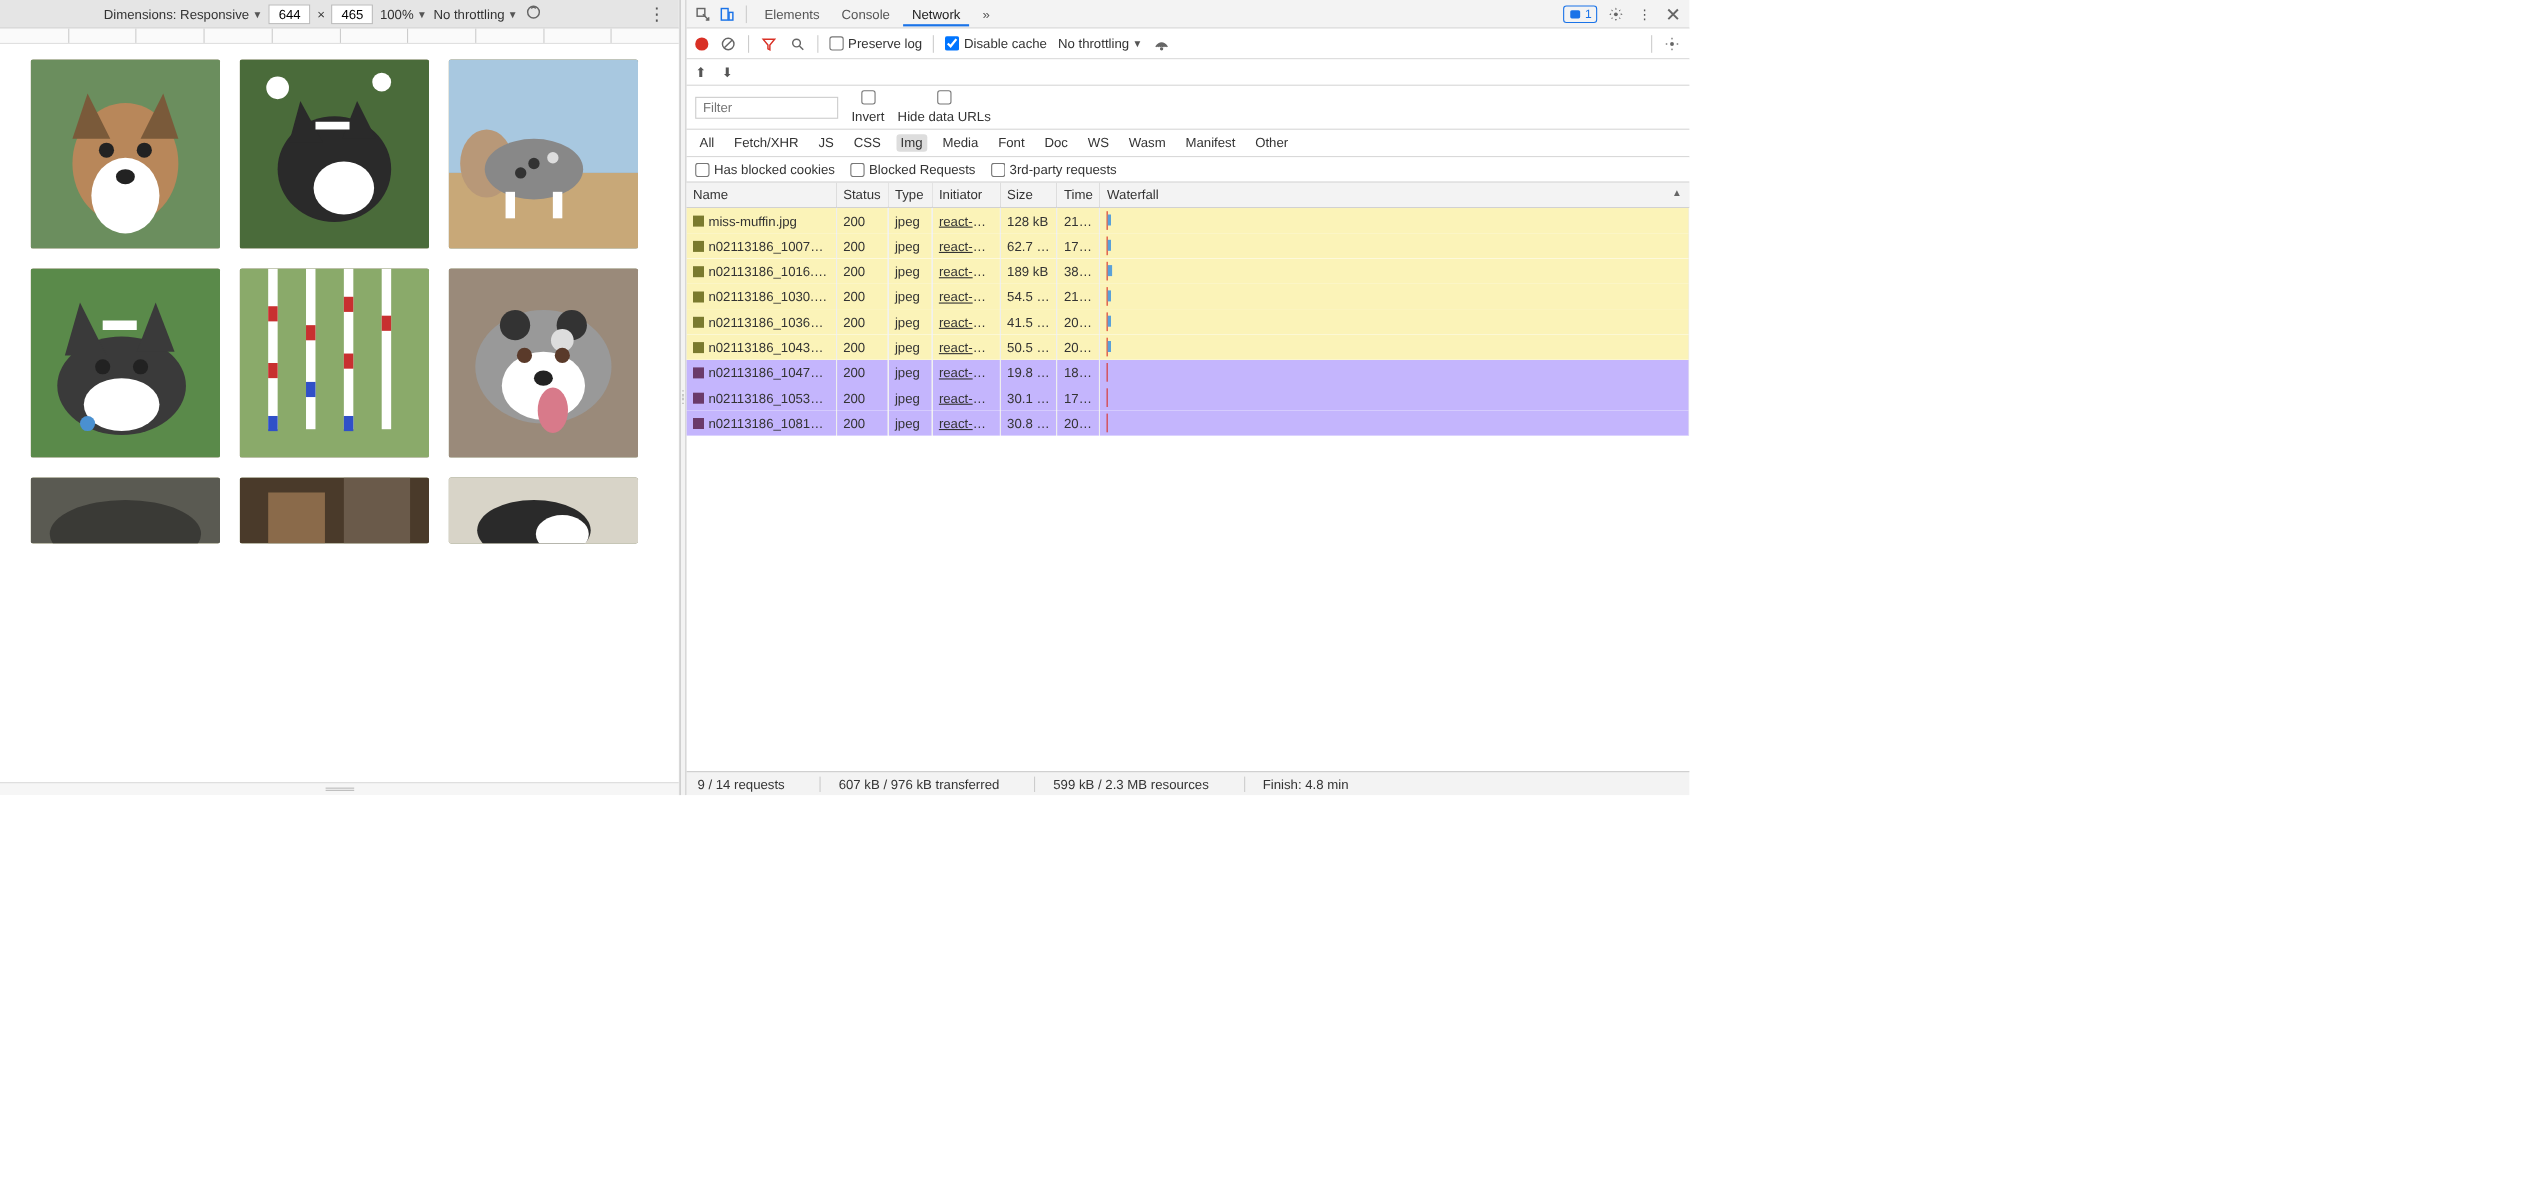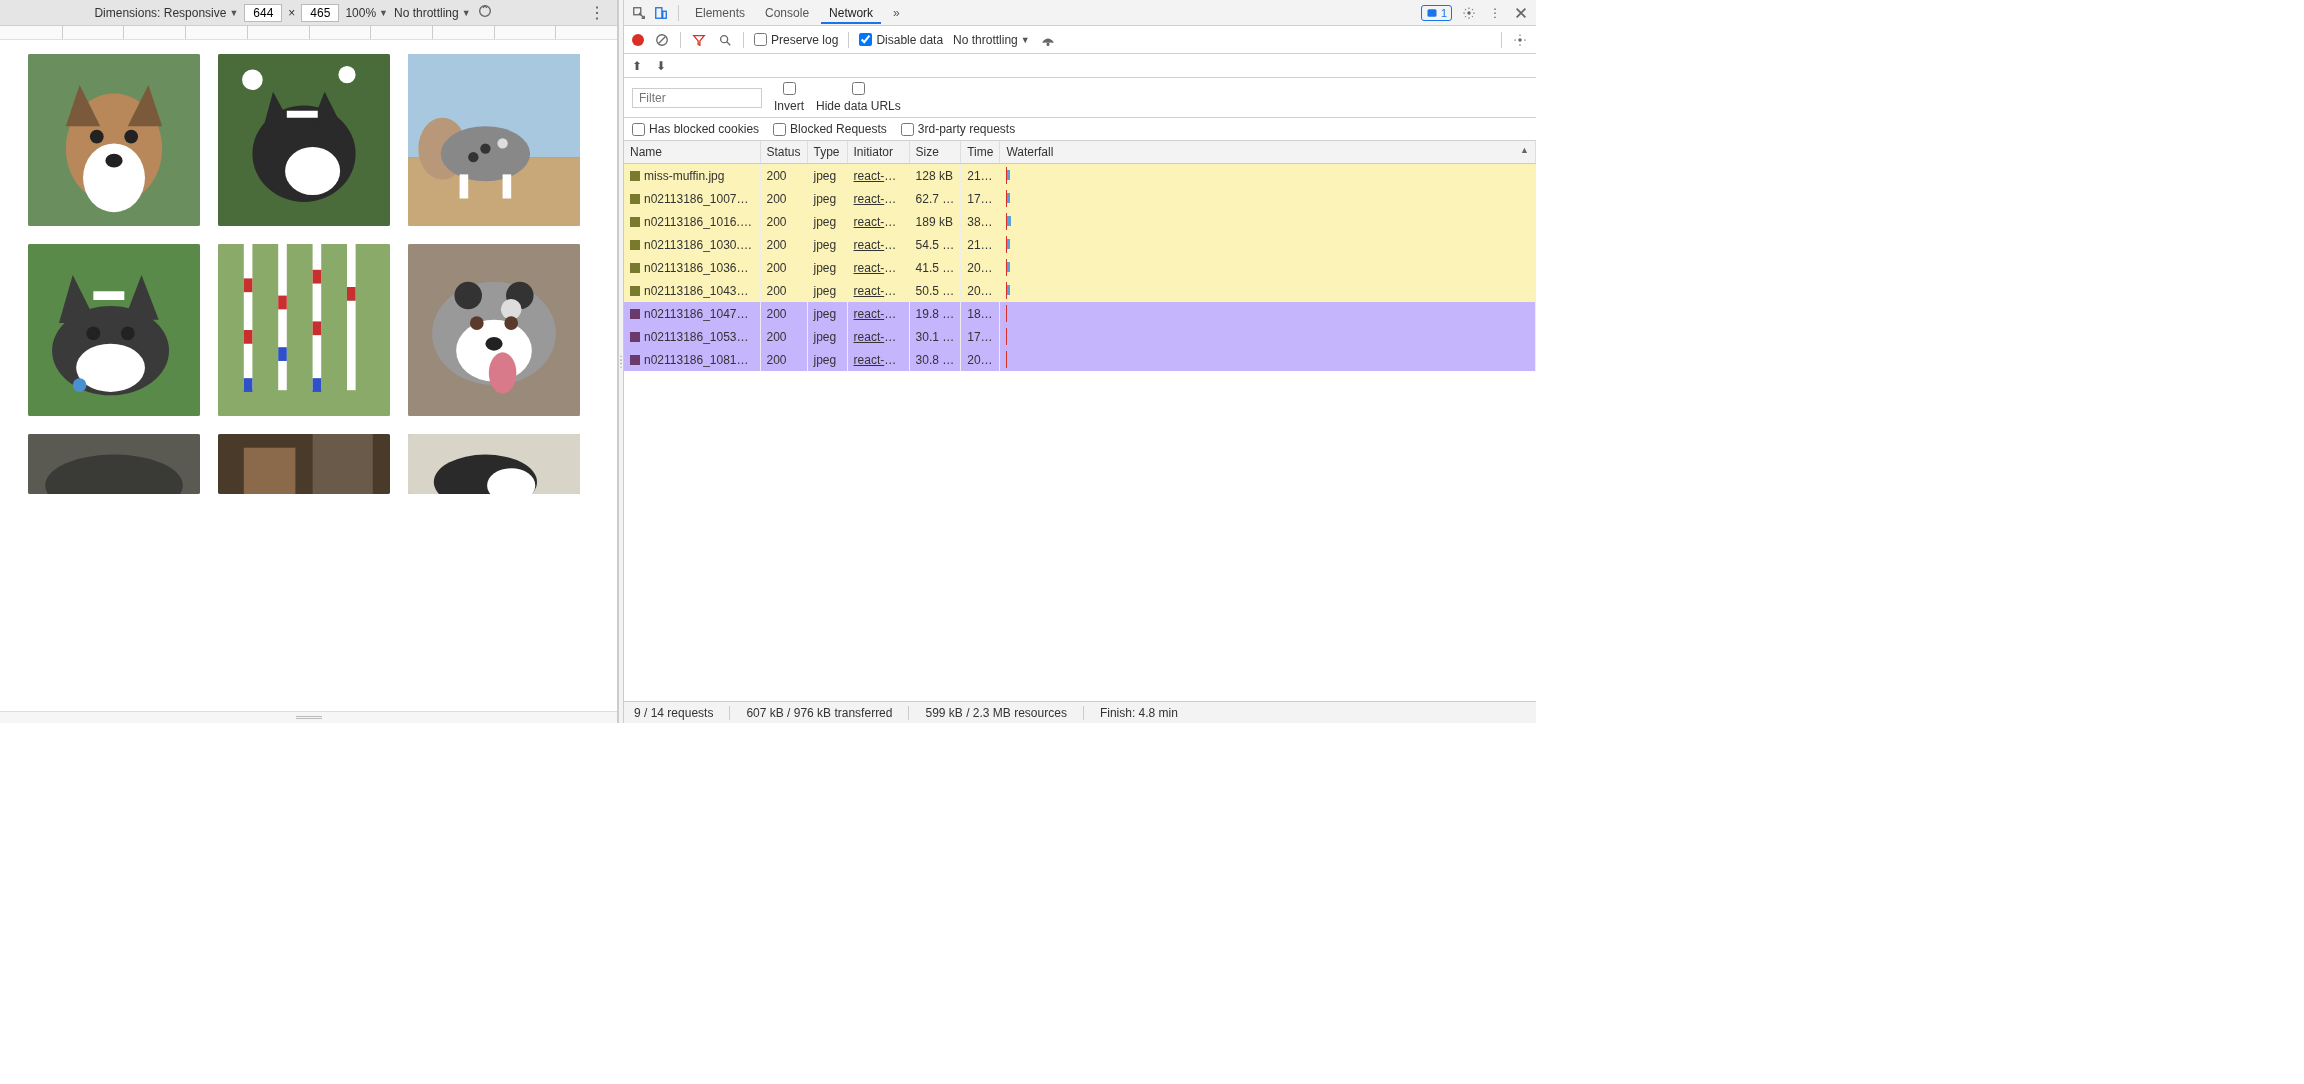--- a/index.html
+++ b/index.html
@@ -71,21 +71,21 @@
 .col-status { width: 40px; }
 .col-type { width: 40px; }
 .col-init { width: 62px; }
 .col-size { width: 44px; }
 .col-time { width: 34px; }
 .col-wf { width: auto; }
 .waterfall-cell { position: relative; height: 17px; }
 .wf-bar { position: absolute; top: 3px; height: 10px; background: #5aa0d8; }
 .wf-redline { position: absolute; left: 0; top: 0; bottom: 0; width: 1px; background: #d93025; }
 .status-bar { height: 22px; border-top: 1px solid #ccc; background: #f3f3f3; display: flex; align-items: center; padding: 0 10px; gap: 16px; font-size: 12px; color: #333; }
-.status-bar .seg { border-right: 1px solid #ccc; padding-right: 16px; }
+.status-bar .seg { border-right: 1px solid #ccc; padding-right: 32px; }
 .status-bar .seg:last-child { border-right: none; }
 .sort-arrow { float: right; font-size: 9px; color: #666; }
 </style>
 </head>
 <body>
 
 <div class="left-pane">
   <div class="device-toolbar">
     <div class="spacer"></div>
     <span class="dt-dropdown">
@@ -284,21 +284,21 @@
         </svg>
       </span>
     <span class="sep" style="width:1px;height:16px;background:#ccc"></span>
     <label class="chk">
         <input type="checkbox" style="">
         <span>Preserve log</span>
       </label>
     <span class="sep" style="width:1px;height:16px;background:#ccc"></span>
     <label class="chk">
         <input type="checkbox" checked="" style="">
-        <span>Disable data</span>
+        <span>Disable cache</span>
       </label>
     <span class="dt-dropdown">
       <span>No throttling</span>
       <span class="dt-caret">▼</span>
     </span>
     <span class="ico">
         <svg viewBox="0 0 16 16" fill="none" stroke="#666" stroke-width="1.5">
           <path d="M2 11 Q8 3 14 11 M4 11 Q8 6 12 11 M6 11 Q8 9 10 11"></path>
           <circle cx="8" cy="13" r="1" fill="#666"></circle>
         </svg>
@@ -323,20 +323,34 @@
     <label class="chk">
         <input type="checkbox" style="">
         <span>Invert</span>
       </label>
     <label class="chk">
         <input type="checkbox" style="">
         <span>Hide data URLs</span>
       </label>
   </div>
 
+  <div class="type-row" id="type-row">
+      <span class="type">All</span>
+      <span class="type">Fetch/XHR</span>
+      <span class="type">JS</span>
+      <span class="type">CSS</span>
+      <span class="type active">Img</span>
+      <span class="type">Media</span>
+      <span class="type">Font</span>
+      <span class="type">Doc</span>
+      <span class="type">WS</span>
+      <span class="type">Wasm</span>
+      <span class="type">Manifest</span>
+      <span class="type">Other</span>
+    </div>
 
   <div class="check-row">
     <label class="chk">
         <input type="checkbox" style="">
         <span>Has blocked cookies</span>
       </label>
     <label class="chk">
         <input type="checkbox" style="">
         <span>Blocked Requests</span>
       </label>

